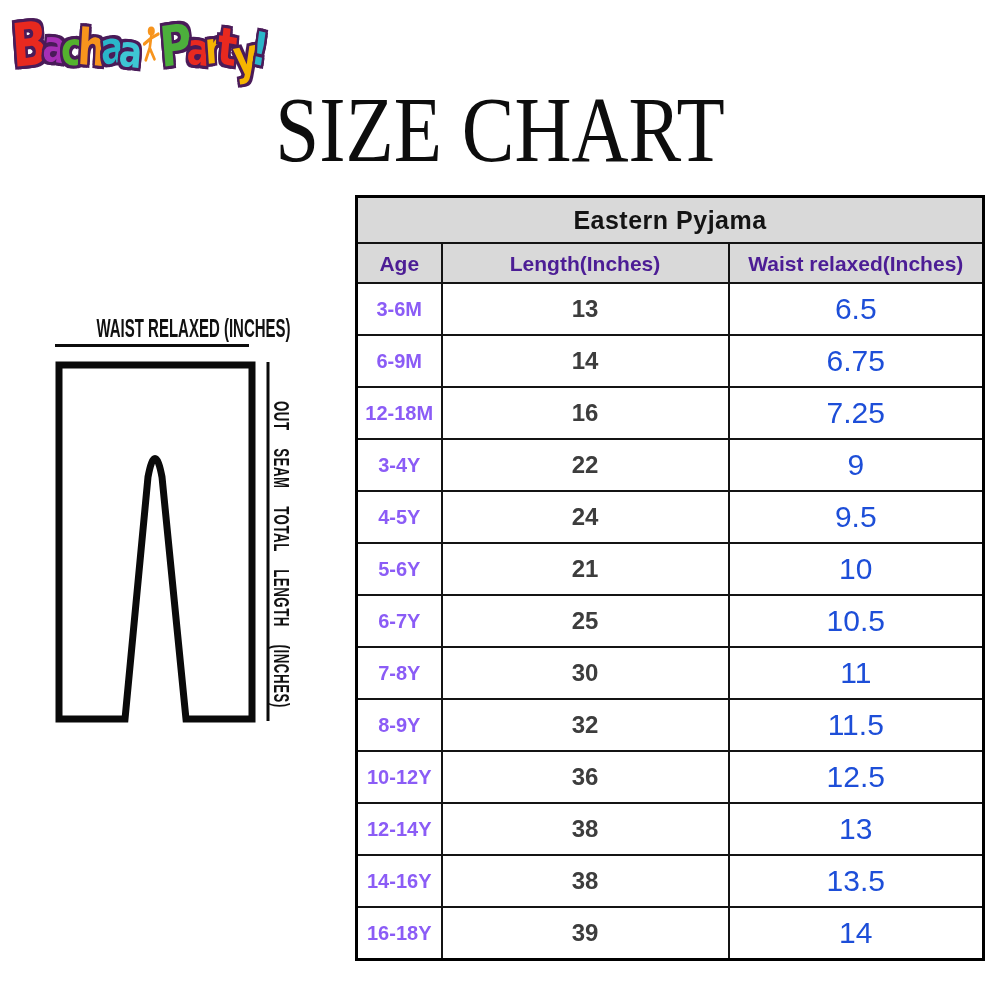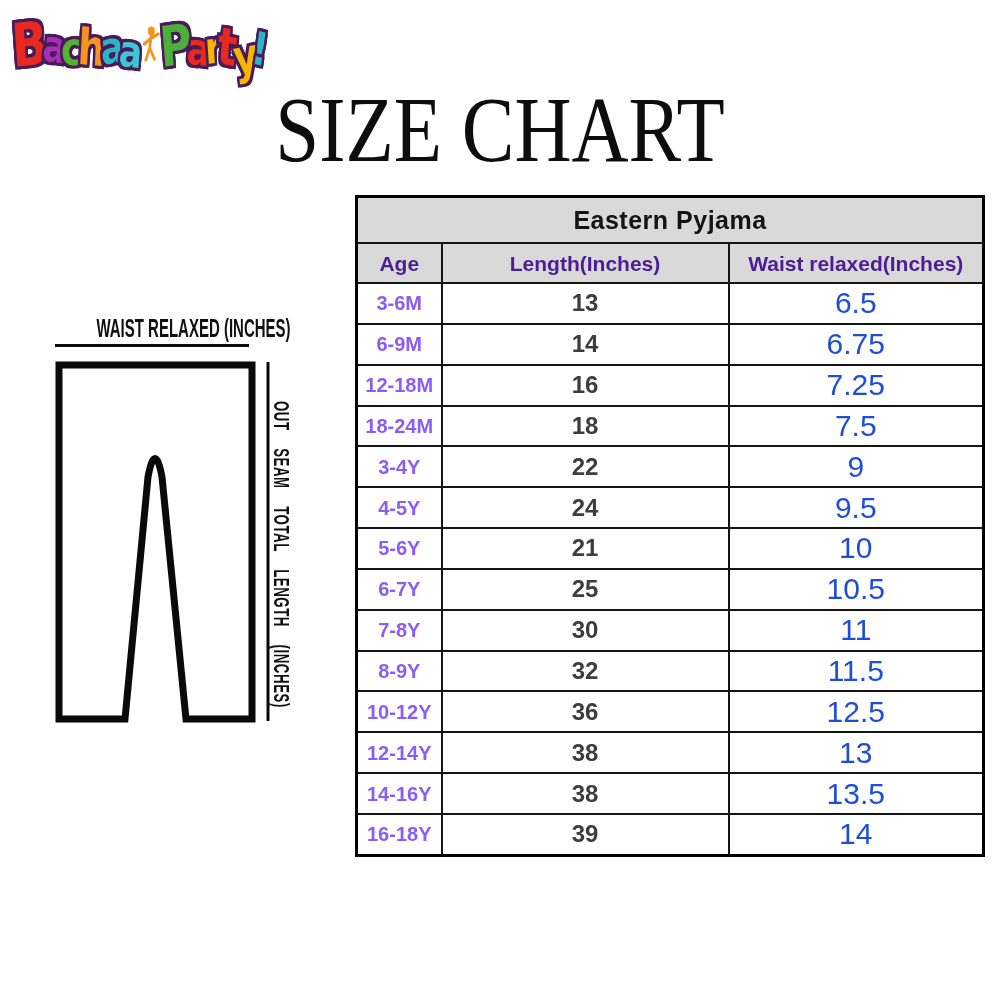--- a/index.html
+++ b/index.html
@@ -56,21 +56,21 @@
   .pants-svg{position:absolute;left:50px;top:352px;}
   .seam-label{
     position:absolute;left:292px;top:401px;line-height:1;white-space:nowrap;
     font-size:22px;font-weight:bold;color:#111;
     letter-spacing:1px;word-spacing:22px;
     transform:rotate(90deg) scaleX(0.6);transform-origin:0 0;
   }
 
   
   .size-table{
-    position:absolute;left:355px;top:195px;width:627px;height:662px;
+    position:absolute;left:355px;top:195px;width:627px;height:766px;
     border-collapse:collapse;table-layout:fixed;text-align:center;
     border:3px solid #000;background:#fff;
   }
   .size-table th,.size-table td{
     border:2px solid #141414;padding:0;vertical-align:middle;line-height:1;
   }
   .size-table .title-row th{
     height:44px;background:#d9d9d9;font-size:25px;font-weight:bold;
     color:#141414;letter-spacing:0.5px;
   }
@@ -133,25 +133,20 @@
         <td class="col-age">6-9M</td>
         <td class="col-length">14</td>
         <td class="col-waist">6.75</td>
       </tr>
       <tr>
         <td class="col-age">12-18M</td>
         <td class="col-length">16</td>
         <td class="col-waist">7.25</td>
       </tr>
       <tr>
-        <td class="col-age">18-24M</td>
-        <td class="col-length">18</td>
-        <td class="col-waist">7.5</td>
-      </tr>
-      <tr>
         <td class="col-age">3-4Y</td>
         <td class="col-length">22</td>
         <td class="col-waist">9</td>
       </tr>
       <tr>
         <td class="col-age">4-5Y</td>
         <td class="col-length">24</td>
         <td class="col-waist">9.5</td>
       </tr>
       <tr>

